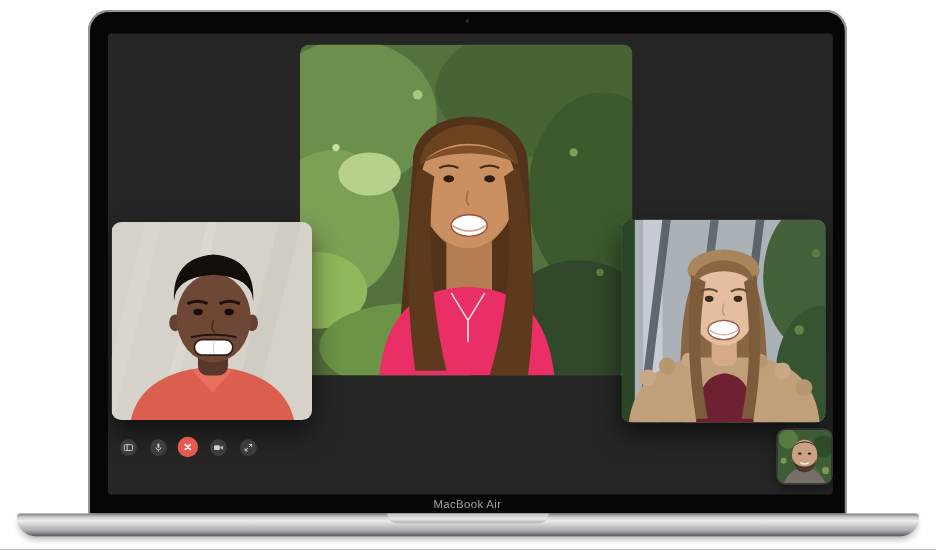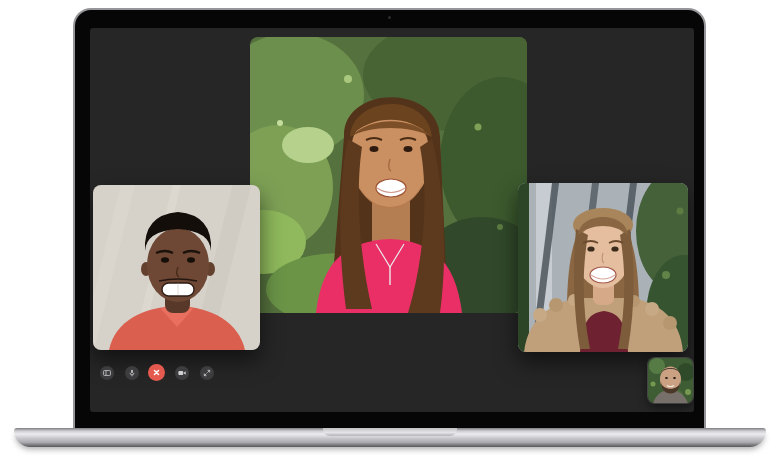--- a/index.html
+++ b/index.html
@@ -234,19 +234,20 @@
           <path d="M9.3,6.5 L12.2,4.7 L12.2,9.3 L9.3,7.5 Z" fill="#d0d0d2"></path>
         </svg>
       </button>
       <button class="ft-btn btn-fullscreen">
         <svg viewBox="0 0 14 14" aria-hidden="true">
           <path d="M8.3,3.2 L10.8,3.2 L10.8,5.7 M10.5,3.5 L7.9,6.1 M5.7,10.8 L3.2,10.8 L3.2,8.3 M3.5,10.5 L6.1,7.9" fill="none" stroke="#d0d0d2" stroke-width="1.15" stroke-linecap="round"></path>
         </svg>
       </button>
     </div>
 
+    <div class="device-label">MacBook Air</div>
   </div>
 
   <div class="base">
     <div class="hinge-notch"></div>
   </div>
 
 </div>
 
 </body></html>

